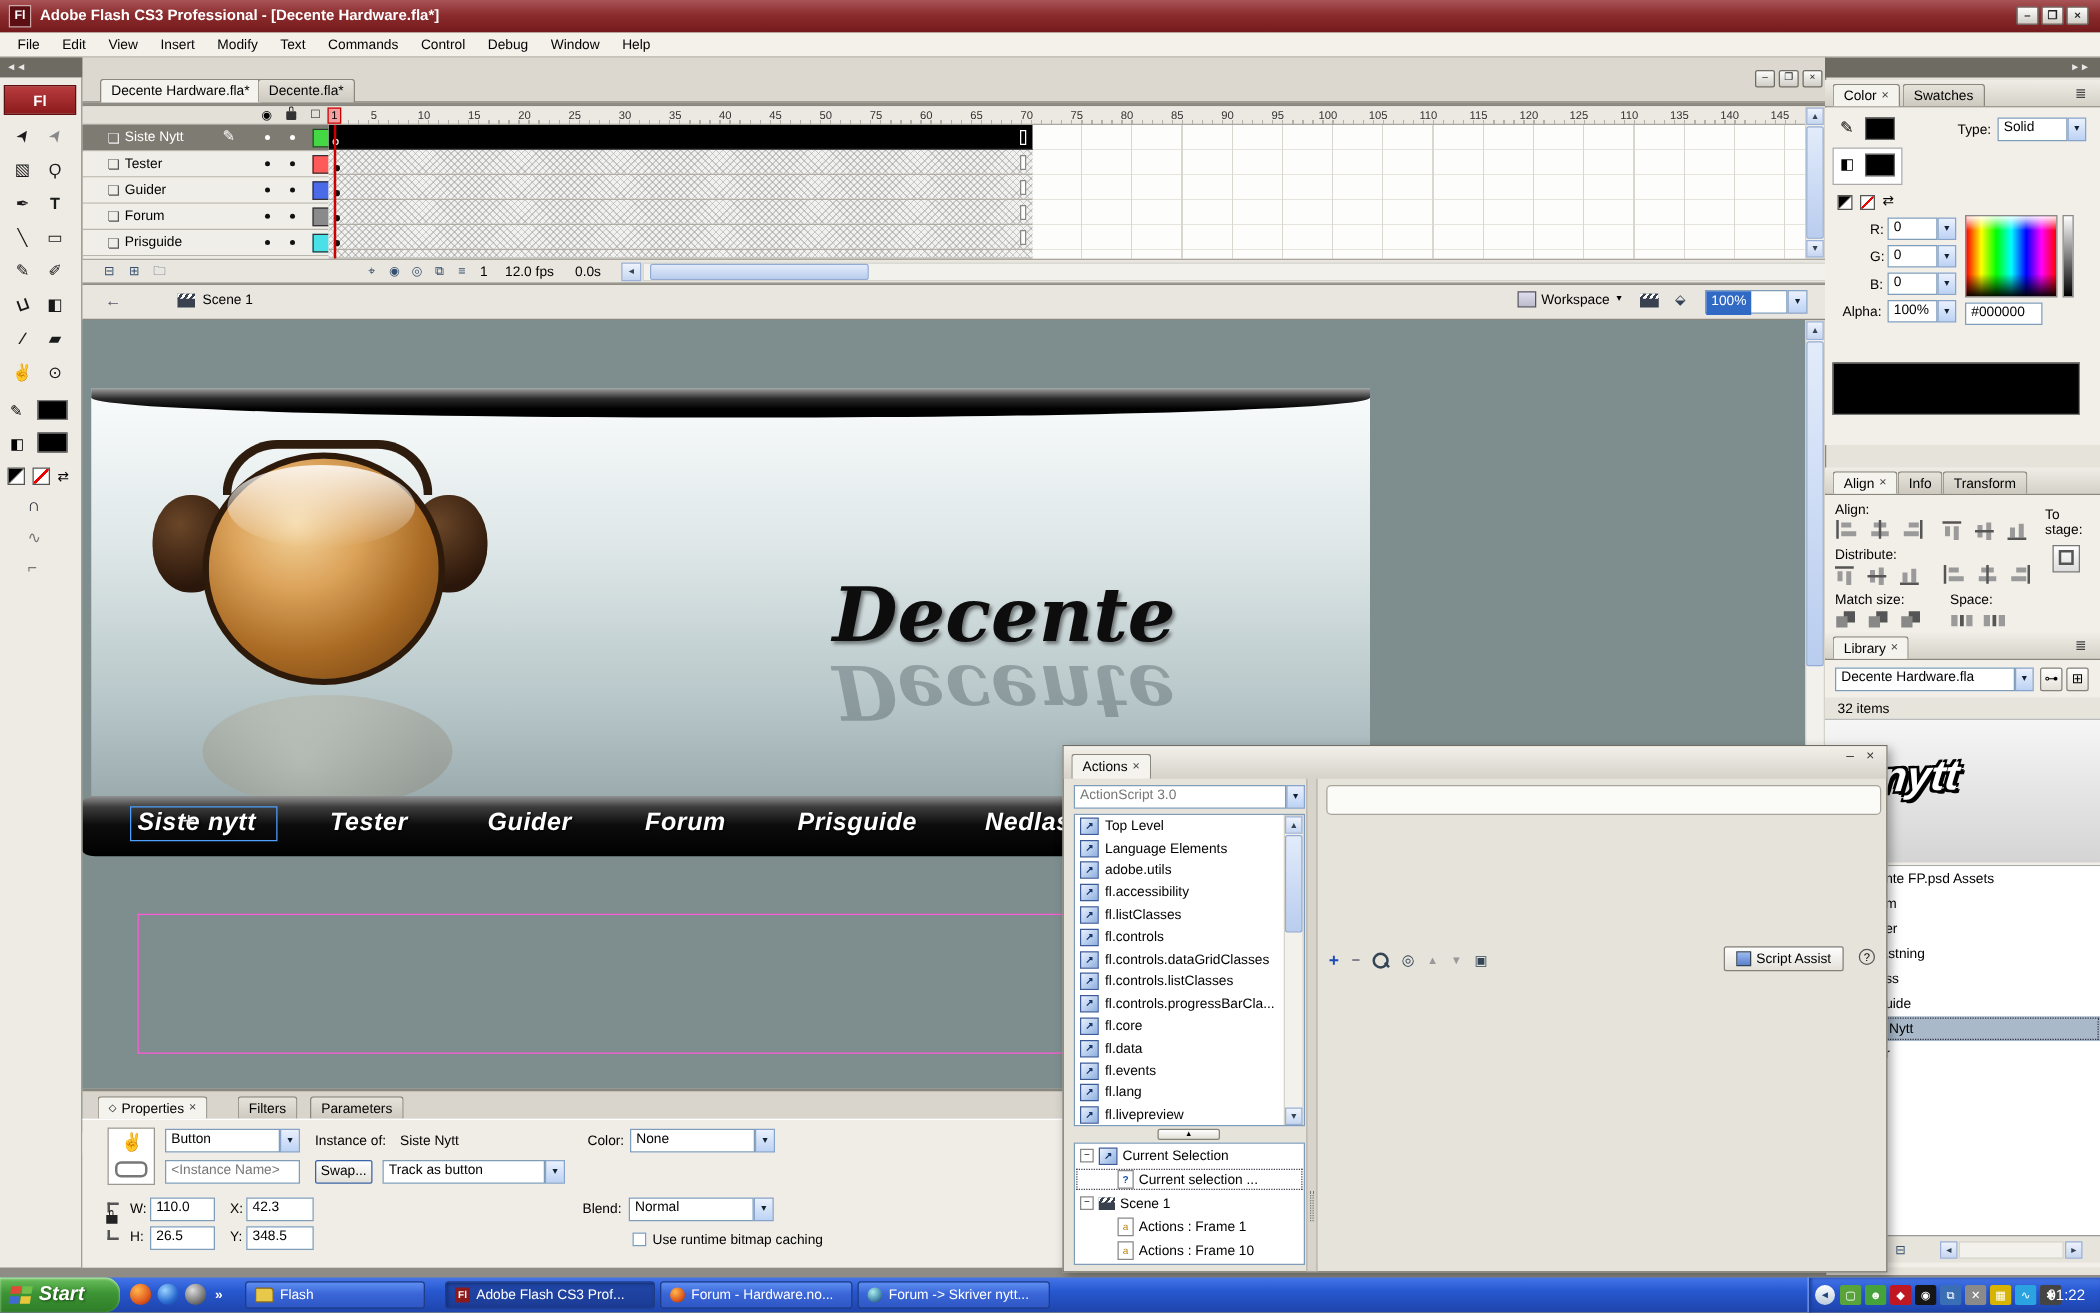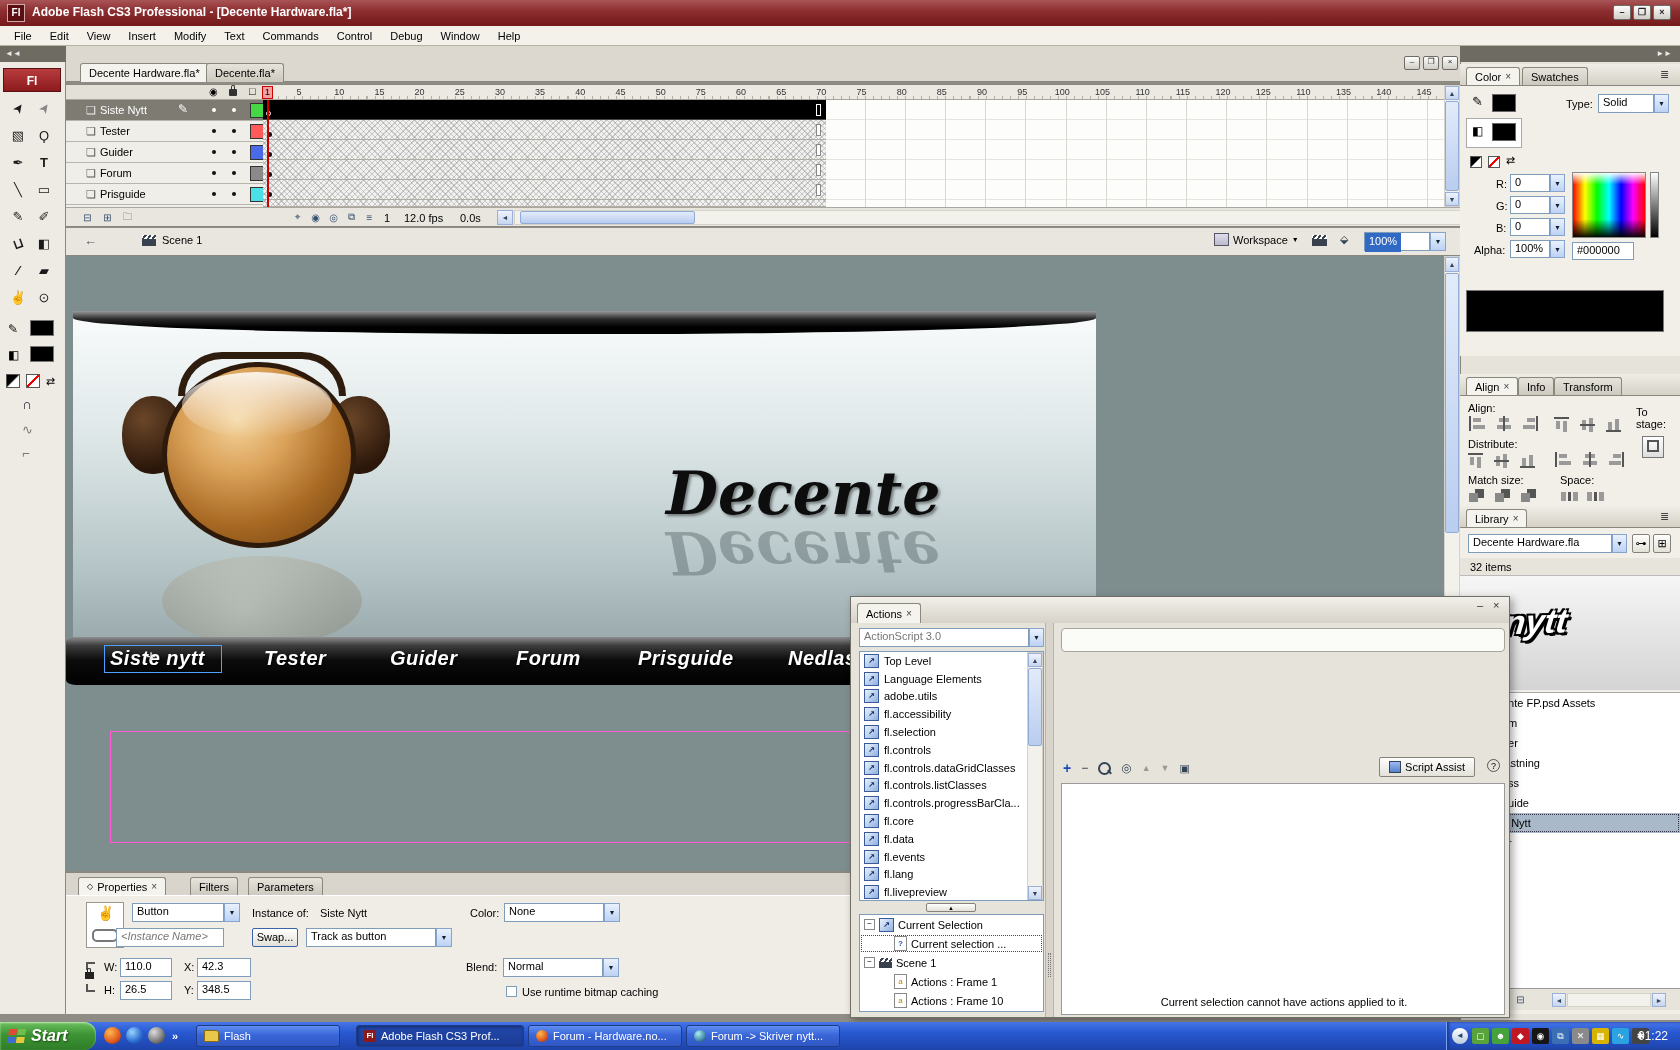--- a/index.html
+++ b/index.html
@@ -362,21 +362,21 @@
 <div class="a tab" style="left:248px;top:877px">
     <span>Parameters</span>
   </div>
 <div class="a" style="left:66px;top:895px;width:1394px;height:119px;background:#f0ede6;border-top:1px solid #fff"></div>
 <div class="a" style="left:86px;top:902px;width:38px;height:46px;background:#fff;border:1px solid #9a978e">
   <span class="a" style="left:10px;top:2px;font-size:14px">✌</span>
   <span class="a" style="left:5px;top:26px;width:26px;height:13px;border:2px solid #777;border-radius:5px"></span>
 </div>
 <span class="a fld" style="left:132px;top:903px;width:92px;height:19px">Button</span>
 <span class="a ddb" style="left:224px;top:903px;width:16px;height:19px">▼</span>
-<span class="a fld gray" style="left:116px;top:928px;width:108px;height:19px;font-style:italic">&lt;Instance Name&gt;</span>
+<span class="a fld gray" style="left:132px;top:928px;width:108px;height:19px;">&lt;Instance Name&gt;</span>
 <span class="a" style="left:252px;top:907px">Instance of:</span>
 <span class="a" style="left:320px;top:907px">Siste Nytt</span>
 <span class="a xpbtn" style="left:252px;top:928px;width:46px;height:19px;line-height:17px;border-color:#3a62a8">Swap...</span>
 <span class="a fld" style="left:306px;top:928px;width:130px;height:19px">Track as button</span>
 <span class="a ddb" style="left:436px;top:928px;width:16px;height:19px">▼</span>
 <span class="a" style="left:470px;top:907px">Color:</span>
 <span class="a fld" style="left:504px;top:903px;width:100px;height:19px">None</span>
 <span class="a ddb" style="left:604px;top:903px;width:16px;height:19px">▼</span>
 
 <span class="a" style="left:86px;top:962px;width:9px;height:8px;border-left:2px solid #555;border-top:2px solid #555"></span>
@@ -572,21 +572,21 @@
       <div class="pkrow">
         <span class="pkic">↗</span>
         <span>adobe.utils</span>
       </div>
       <div class="pkrow">
         <span class="pkic">↗</span>
         <span>fl.accessibility</span>
       </div>
       <div class="pkrow">
         <span class="pkic">↗</span>
-        <span>fl.selection</span>
+        <span>fl.listClasses</span>
       </div>
       <div class="pkrow">
         <span class="pkic">↗</span>
         <span>fl.controls</span>
       </div>
       <div class="pkrow">
         <span class="pkic">↗</span>
         <span>fl.controls.dataGridClasses</span>
       </div>
       <div class="pkrow">
@@ -663,23 +663,20 @@
     <span style="color:#345;font-size:12px">◎</span>
     <span style="color:#999;font-size:9px">▲</span>
     <span style="color:#999;font-size:9px">▼</span>
     <span style="color:#345;font-size:11px">▣</span>
   </div>
   <span class="a xpbtn fx" style="left:528px;top:160px;width:96px;height:20px;justify-content:center;gap:4px">
     <span style="width:10px;height:10px;background:linear-gradient(#9db9f3,#5a82cc);border:1px solid #345"></span>
     <span>Script Assist</span>
   </span>
   <span class="a" style="left:636px;top:162px;width:13px;height:13px;border:1px solid #555;border-radius:50%;font-size:9px;text-align:center;line-height:13px">?</span>
-  <div class="a" style="left:210px;top:186px;width:444px;height:232px;background:#fff;border:1px solid #999">
-    <span class="a" style="left:0;top:212px;width:444px;text-align:center">Current selection cannot have actions applied to it.</span>
-  </div>
 </div>
 
 <div class="a" style="left:0;top:1022px;width:1680px;height:28px;background:linear-gradient(#4575e8,#2757cf 40%,#1e44ab);z-index:60">
   <div class="a fx" style="left:0;top:0;width:96px;height:28px;background:linear-gradient(#6cc15e,#3d9434 45%,#2e7d28);border-radius:0 12px 12px 0;box-shadow:inset 0 1px 2px #bfe8b4;padding-left:8px;gap:6px">
     <span style="width:17px;height:14px;transform:skewX(-10deg);background:
           linear-gradient(#e04a36,#e04a36) 0 0/8px 6px no-repeat,
           linear-gradient(#6fbf4a,#6fbf4a) 9px 0/8px 6px no-repeat,
           linear-gradient(#3f6cd0,#3f6cd0) 0 8px/8px 6px no-repeat,
           linear-gradient(#e8c83a,#e8c83a) 9px 8px/8px 6px no-repeat"></span>
     <span style="font:italic bold 16px 'Liberation Sans',sans-serif;color:#fff;text-shadow:1px 1px 2px #1a4a14">Start</span>

